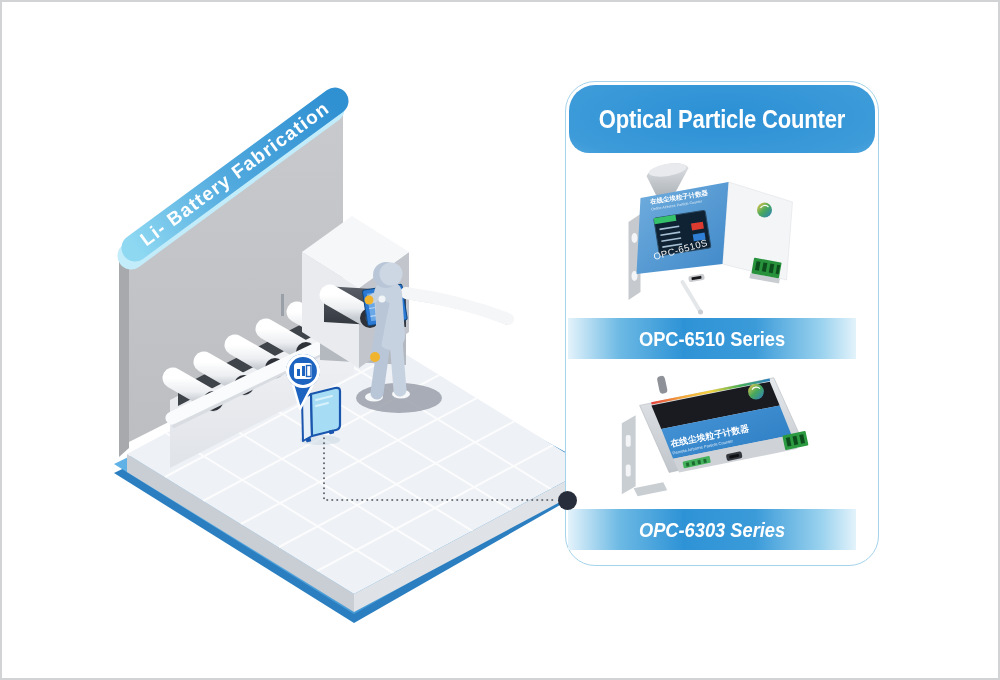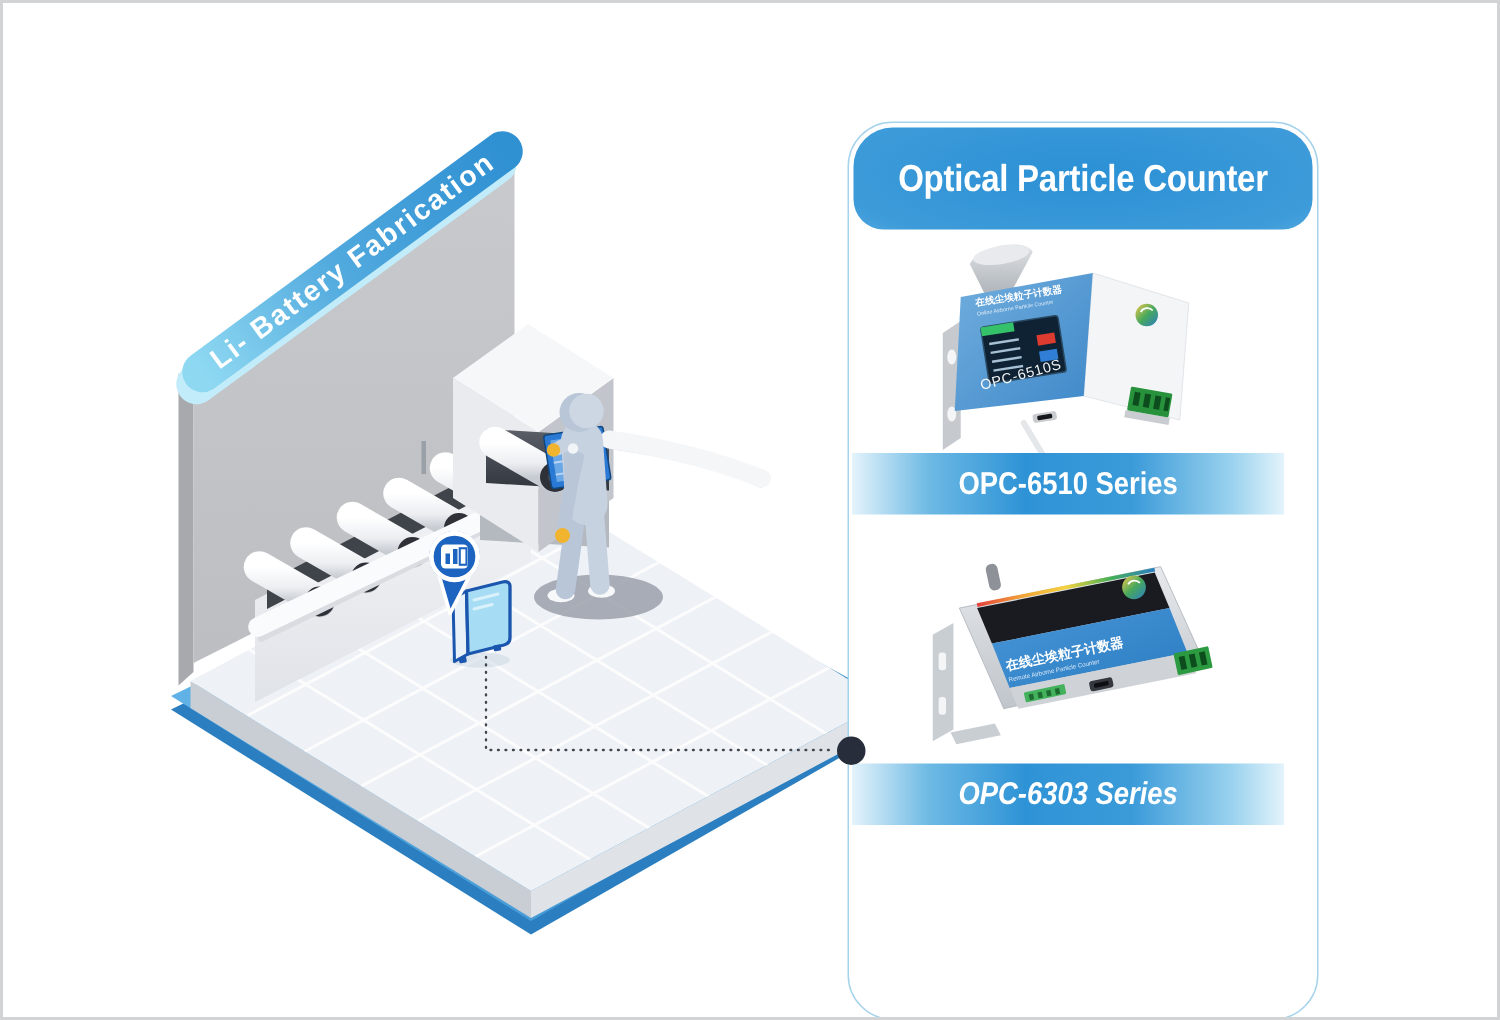--- a/index.html
+++ b/index.html
@@ -4,21 +4,21 @@
 <style>
   html,body{margin:0;padding:0;background:#fff;}
   #canvas{
     position:relative;width:1000px;height:680px;box-sizing:border-box;
     background:#ffffff;border:2px solid #d2d3d4;overflow:hidden;
     font-family:"Liberation Sans",sans-serif;
   }
   #scene-svg{position:absolute;left:0;top:0;z-index:1;}
   
   .panel{
-    position:absolute;left:563px;top:79px;width:314px;height:599px;z-index:2;
+    position:absolute;left:563px;top:79px;width:314px;height:485px;z-index:2;
     box-sizing:border-box;background:#ffffff;
     border:1.5px solid #a5d3eb;border-radius:30px;text-align:right;
   }
   .panel-header{
     position:absolute;left:3px;top:3px;right:3px;height:68px;
     border-radius:26px 26px 20px 20px;
     background:radial-gradient(120% 160% at 50% 45%, #2b90d5 0%, #3d9bd9 45%, #7cc3e8 80%, #a8dbf2 100%);
     display:flex;align-items:center;justify-content:center;
   }
   .panel-title{
@@ -26,21 +26,21 @@
     transform:scaleX(.88);white-space:nowrap;
   }
   .product-svg{position:absolute;display:block;}
   .p1{left:32px;top:70px;width:235px;height:170px;}
   .p2{left:36px;top:278px;width:235px;height:148px;}
   .series-banner{
     position:absolute;left:2px;width:288px;height:41px;
     background:linear-gradient(90deg,#e4f3fb 0%,#6cb9e4 18%,#2e93d6 40%,#3b9bd9 65%,#9ad2ee 88%,#e3f3fb 100%);
     display:flex;align-items:center;justify-content:center;
   }
-  .series-banner.b1{top:220px;}
+  .series-banner.b1{top:236px;}
   .series-banner.b2{top:427px;font-style:italic;}
   .series-label{
     color:#ffffff;font-size:21px;font-weight:700;transform:scaleX(.87);white-space:nowrap;
   }
   .connector-dot{
     position:absolute;left:556px;top:489px;width:19px;height:19px;border-radius:50%;
     background:#272d3b;z-index:3;
   }
 </style>
 </head>

